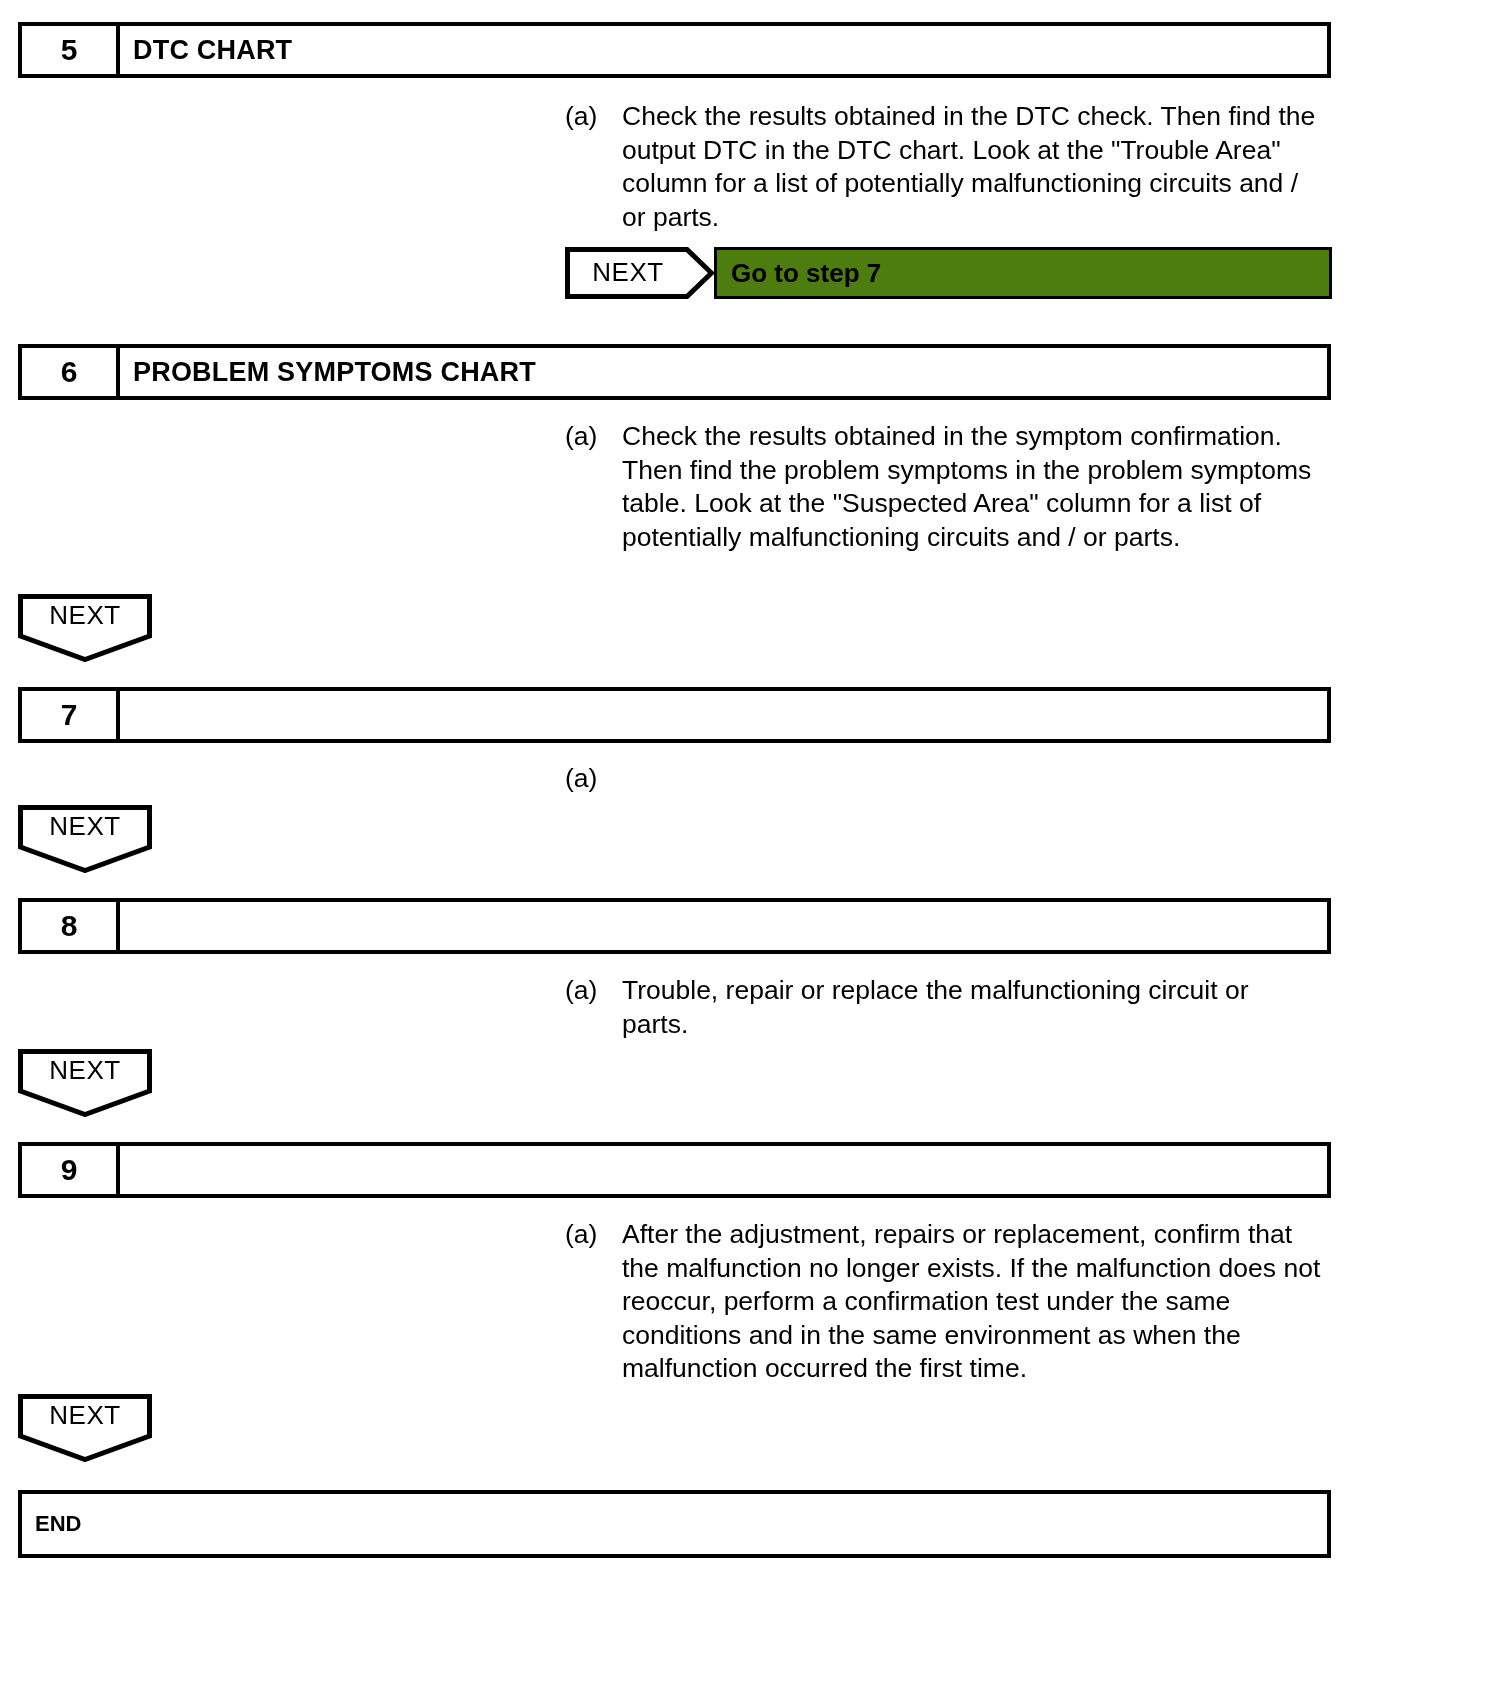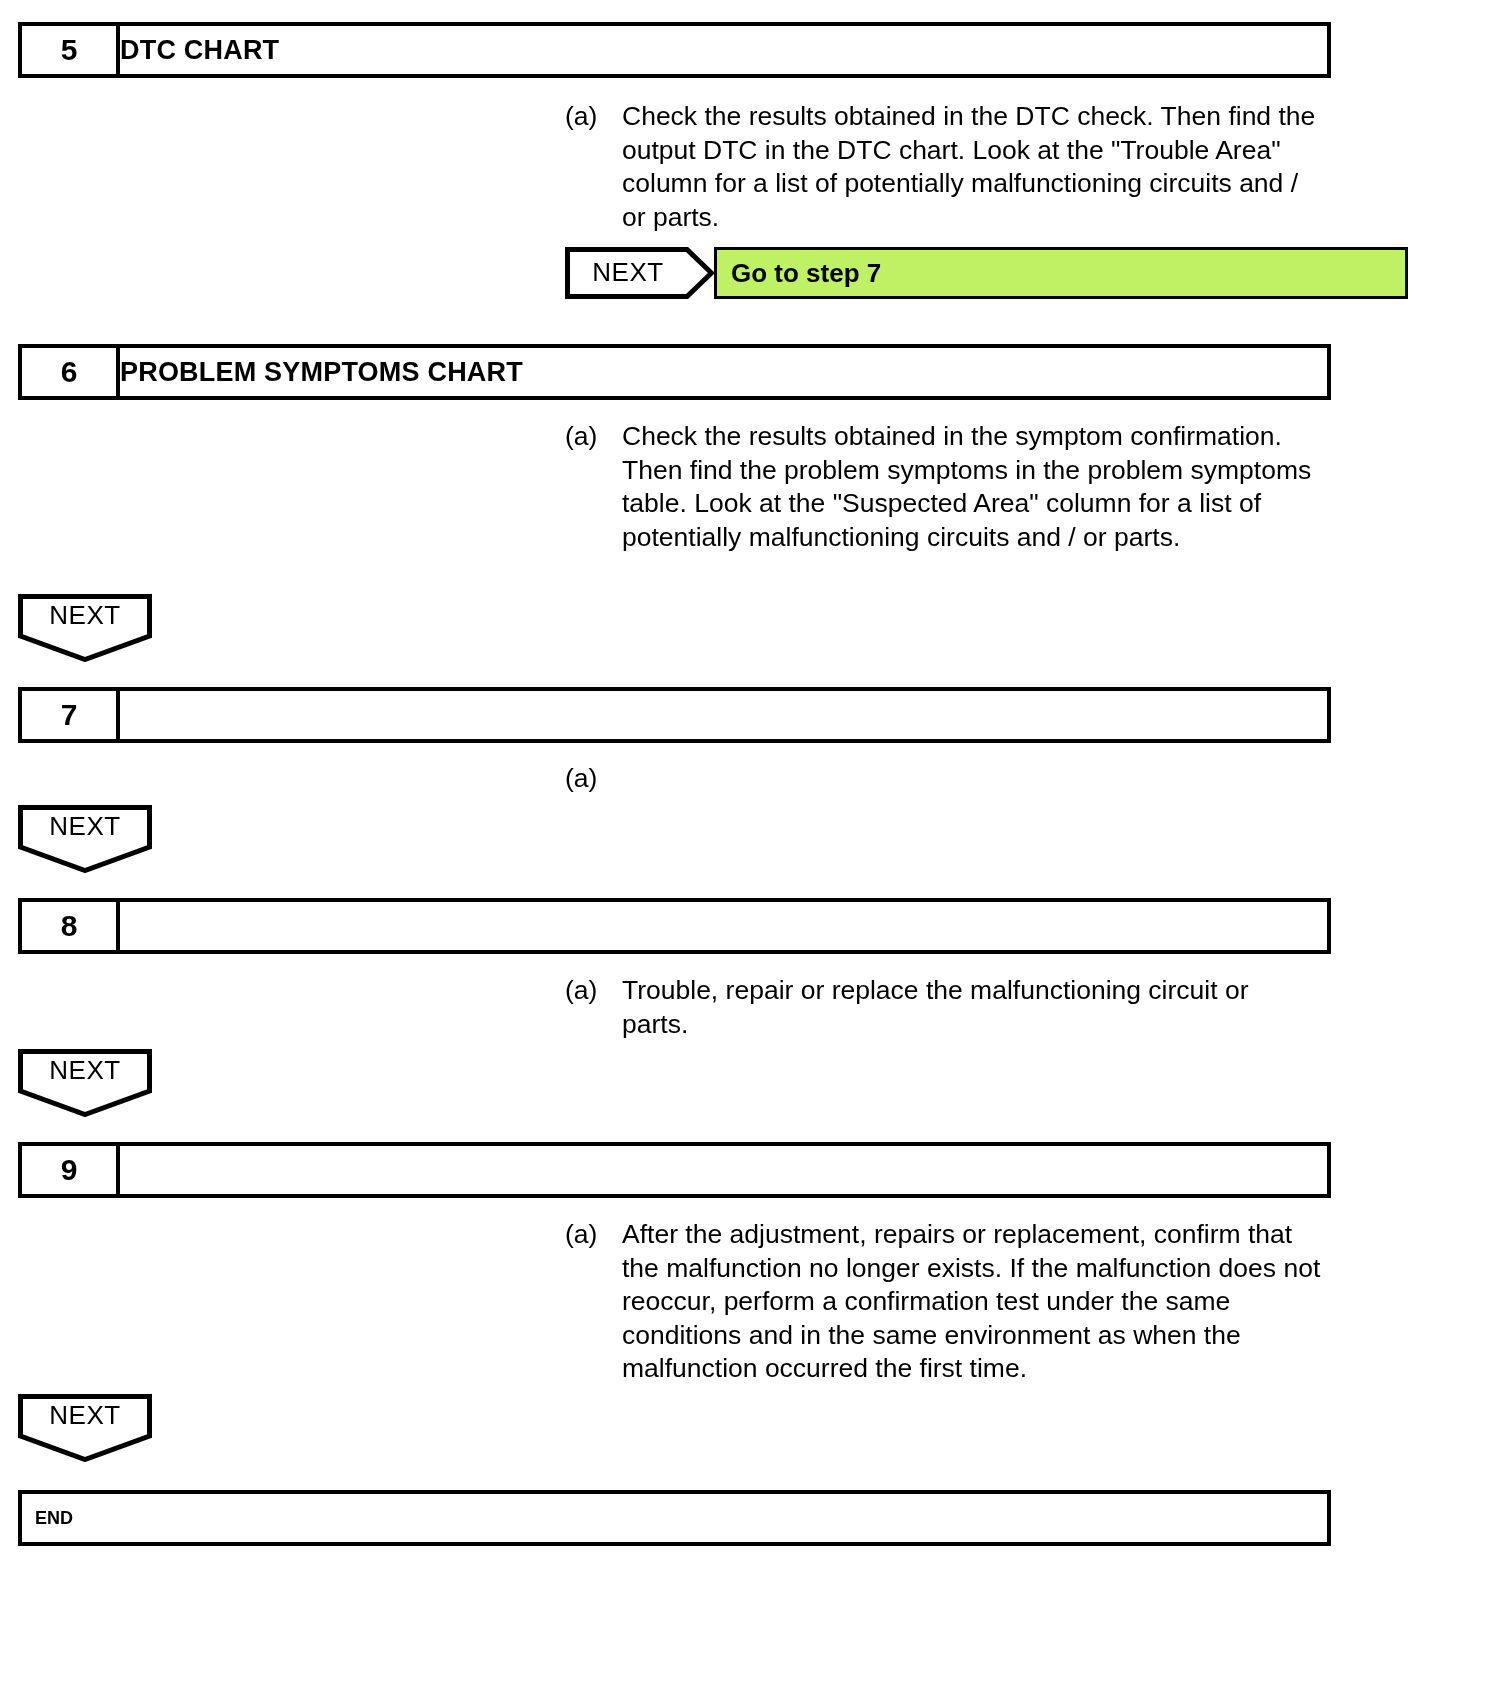--- a/index.html
+++ b/index.html
@@ -43,20 +43,21 @@
     align-items: center;
     justify-content: center;
     font-size: 30px;
     font-weight: bold;
     letter-spacing: 0px;
   }
   .step-title {
     flex: 1;
     display: flex;
     align-items: center;
+    padding-left: 13px;
     font-size: 27px;
     font-weight: bold;
     letter-spacing: 0.2px;
   }
 
   
   .para {
     position: absolute;
     display: flex;
     font-size: 26.5px;
@@ -106,44 +107,44 @@
   .next-right .lbl {
     position: absolute;
     left: 0;
     top: 10px;
     width: 126px;
     text-align: center;
     font-size: 26px;
     letter-spacing: 0.5px;
   }
   .goto-box {
-    width: 694px;
+    width: 618px;
     height: 52px;
     border: 3px solid #000;
     box-sizing: border-box;
     display: flex;
     align-items: center;
     padding-left: 14px;
     font-size: 26px;
     font-weight: bold;
-    background: #bef264;
+    background: #4d7c0f;
   }
 
   
   .end-bar {
     position: absolute;
     left: 18px;
     width: 1313px;
-    height: 56px;
+    height: 68px;
     border: 4px solid #000;
     box-sizing: border-box;
     display: flex;
     align-items: center;
     padding-left: 13px;
-    font-size: 18px;
+    font-size: 22px;
     font-weight: bold;
     background: #fff;
   }
 </style>
 </head>
 <body>
 
 <div class="page">
 
   <div class="step-bar" style="top:22px;">

